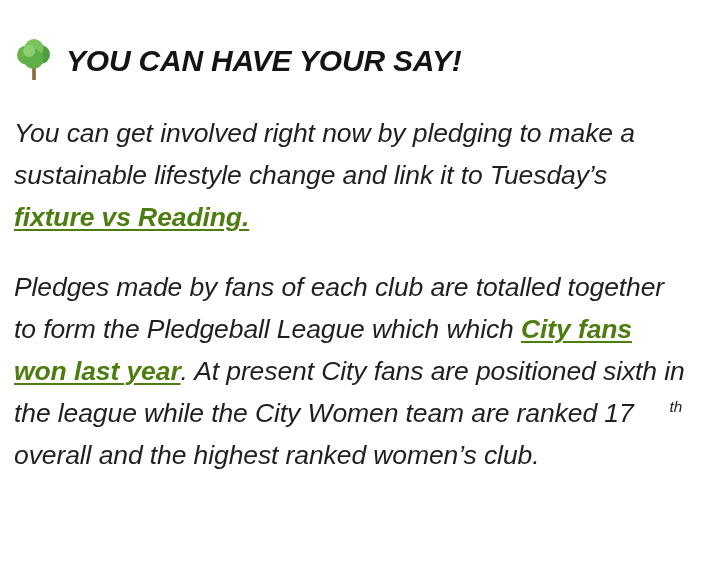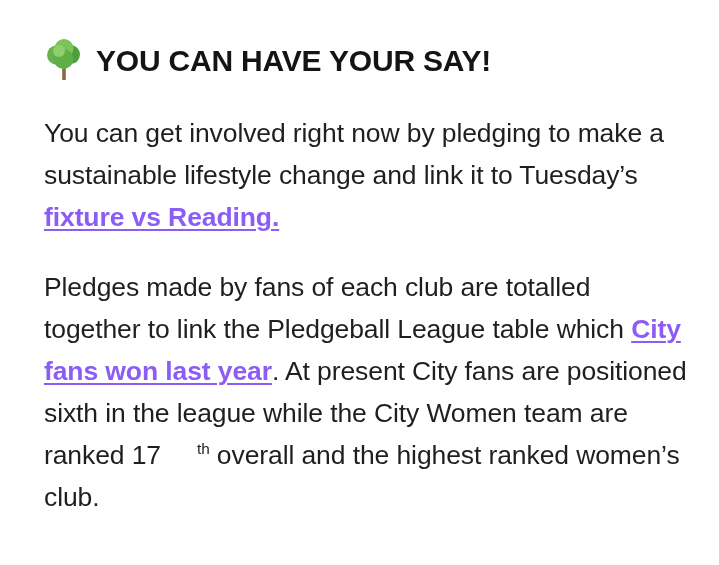--- a/index.html
+++ b/index.html
@@ -8,24 +8,25 @@
   }
   body {
     width: 719px;
     height: 565px;
     background: #ffffff;
     font-family: "Liberation Sans", sans-serif;
     color: #1a1a1a;
     overflow: hidden;
   }
   .page {
-    padding: 38px 30px 0 44px;
+    padding: 38px 30px 0 14px;
     box-sizing: border-box;
     width: 719px;
     height: 556px;
+    font-style: italic;
   }
   .heading {
     display: flex;
     align-items: center;
     gap: 12px;
     margin: 0 0 30px 0;
   }
   .tree-icon {
     width: 40px;
     height: 44px;
@@ -44,21 +45,21 @@
   p {
     margin: 0 0 28px 0;
     font-size: 26.5px;
     line-height: 42px;
     color: #1f1f1f;
     font-weight: 400;
     letter-spacing: -0.1px;
   }
   p:last-child { margin-bottom: 0; }
   .link {
-    color: #8b5cf6;
+    color: #4d7c0f;
     font-weight: bold;
     text-decoration: underline;
     text-underline-offset: 3px;
     text-decoration-thickness: 2px;
     cursor: pointer;
   }
   sup {
     font-size: 0.58em;
     vertical-align: super;
     line-height: 0;
@@ -82,16 +83,16 @@
       </svg>
     </span>
     <span class="heading-text">YOU CAN HAVE YOUR SAY!</span>
   </div>
 
   <p>
     <span>You can get involved right now by pledging to make a sustainable lifestyle change and link it to Tuesday’s </span><a class="link">fixture vs Reading.</a>
   </p>
 
   <p>
-    <span>Pledges made by fans of each club are totalled together to link the Pledgeball League table which </span><a class="link">City fans won last year</a><span>. At present City fans are positioned sixth in the league while the City Women team are ranked 17</span><sup>th</sup><span> overall and the highest ranked women’s club.</span>
+    <span>Pledges made by fans of each club are totalled together to form the Pledgeball League which which </span><a class="link">City fans won last year</a><span>. At present City fans are positioned sixth in the league while the City Women team are ranked 17</span><sup>th</sup><span> overall and the highest ranked women’s club.</span>
   </p>
 
 </div>
 
 </body></html>

